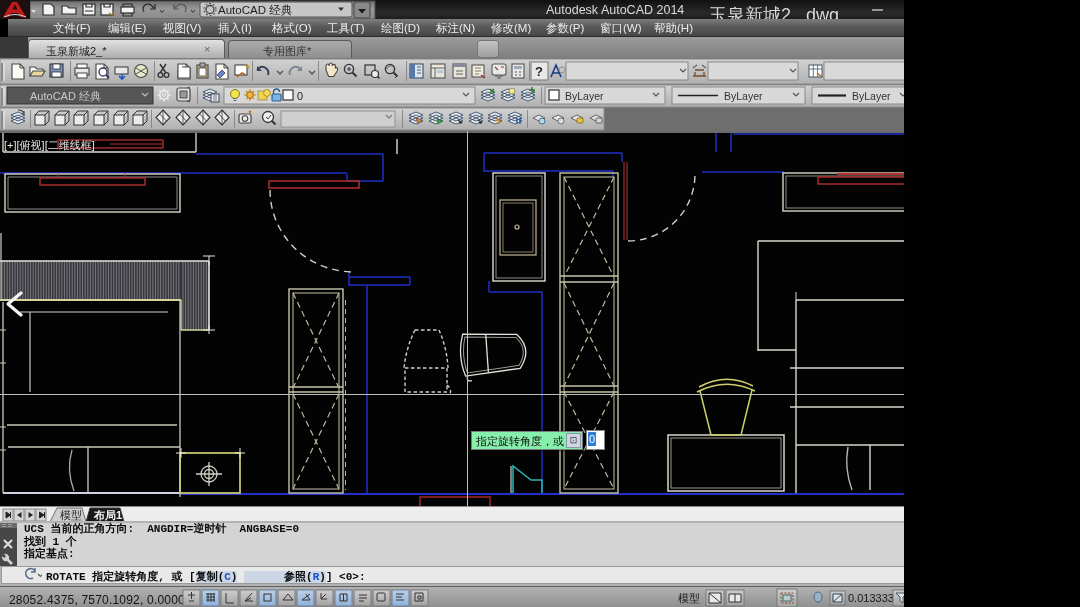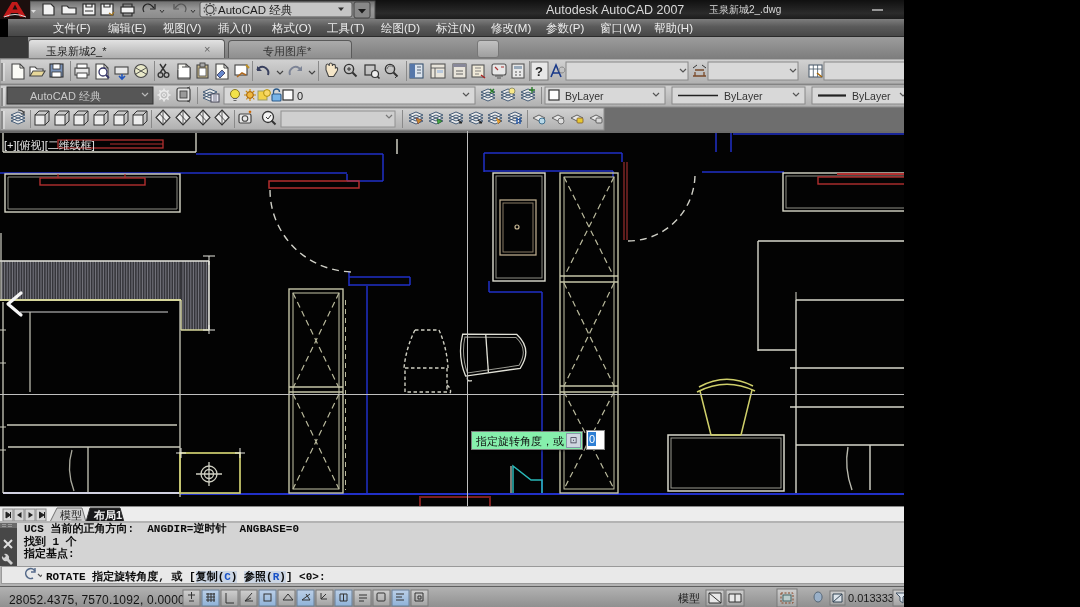--- a/index.html
+++ b/index.html
@@ -77,22 +77,22 @@
   <path d="M358,6 h8 M358,9 l4,4.5 4,-4.5" fill="#1a1a1a" stroke="none"></path>
 </svg>
   </div>
   <div class="abs" id="winbtns" style="left:860px;top:0;width:220px;height:19px;">
     <svg width="220" height="19">
       <path d="M12,10 h11" stroke="#c8c8c8" stroke-width="1.4"></path>
       <path d="M95,6.5 h8 v7 h-8 z M97.5,6.5 v-2 h8 v7 h-2.5" fill="none" stroke="#c8c8c8" stroke-width="1.2"></path>
       <path d="M172,5 l9,9 M181,5 l-9,9" stroke="#c8c8c8" stroke-width="1.4"></path>
     </svg>
   </div>
-  <div class="abs" id="ttext">Autodesk AutoCAD 2007</div>
-  <div class="abs" style="left:709px;top:3px;color:#d9d9d9;font-size:10px;">玉泉新城2_.dwg</div>
+  <div class="abs" id="ttext">Autodesk AutoCAD 2014</div>
+  <div class="abs" style="left:709px;top:3px;color:#d9d9d9;font-size:18px;">玉泉新城2_.dwg</div>
   <div class="abs" id="winbtn"></div>
   <div class="abs" id="menubar">
     <span class="mi" style="left:45px">文件(F)</span>
     <span class="mi" style="left:100px">编辑(E)</span>
     <span class="mi" style="left:155px">视图(V)</span>
     <span class="mi" style="left:210px">插入(I)</span>
     <span class="mi" style="left:264px">格式(O)</span>
     <span class="mi" style="left:319px">工具(T)</span>
     <span class="mi" style="left:373px">绘图(D)</span>
     <span class="mi" style="left:428px">标注(N)</span>
@@ -677,21 +677,21 @@
     </div>
     <div id="cmdhist">UCS 当前的正角方向:  ANGDIR=逆时针  ANGBASE=0
 找到 1 个
 指定基点:</div>
     <div id="cmdin">
       <svg width="22" height="16" viewBox="0 0 22 16" style="position:absolute;left:18px;top:0px">
         <path d="M13,11 a5,5 0 1 1 2,-7" fill="none" stroke="#556a8a" stroke-width="1.6"></path>
         <path d="M15,1 v4 h-4" fill="none" stroke="#556a8a" stroke-width="1.4"></path>
         <path d="M18,7 l2.5,2.5 2.5,-2.5" fill="none" stroke="#555" stroke-width="1.2"></path>
       </svg>
-      <span style="position:absolute;left:44px;top:2px;font-weight:bold;">ROTATE 指定旋转角度, 或 [<span style="background:#ccd6e4;">复制(<span style="color:#1550c8;">C</span>)</span> <span style="background:#ccd6e4;">参照(<span style="color:#1550c8;">R</span>)</span>] &lt;0&gt;:</span>
+      <span style="position:absolute;left:44px;top:2px;font-weight:bold;">ROTATE 指定旋转角度, 或 [<span style="background:#ccd6e4;">复制(<span style="color:#1550c8;">C</span>)</span> <span style="background:#ccd6e4;padding-left:40px;">参照(<span style="color:#1550c8;">R</span>)</span>] &lt;0&gt;:</span>
     </div>
   </div>
   <div class="abs" id="status">
     <div id="coords">28052.4375, 7570.1092, 0.0000</div>
 <svg width="1080" height="21" viewBox="0 0 1080 21" style="position:absolute;left:0;top:0">
 <defs>
   <linearGradient id="sbtn" x1="0" y1="0" x2="0" y2="1">
             <stop offset="0" stop-color="#cfcfcf"></stop>
             <stop offset="1" stop-color="#a2a2a2"></stop>
           </linearGradient>

